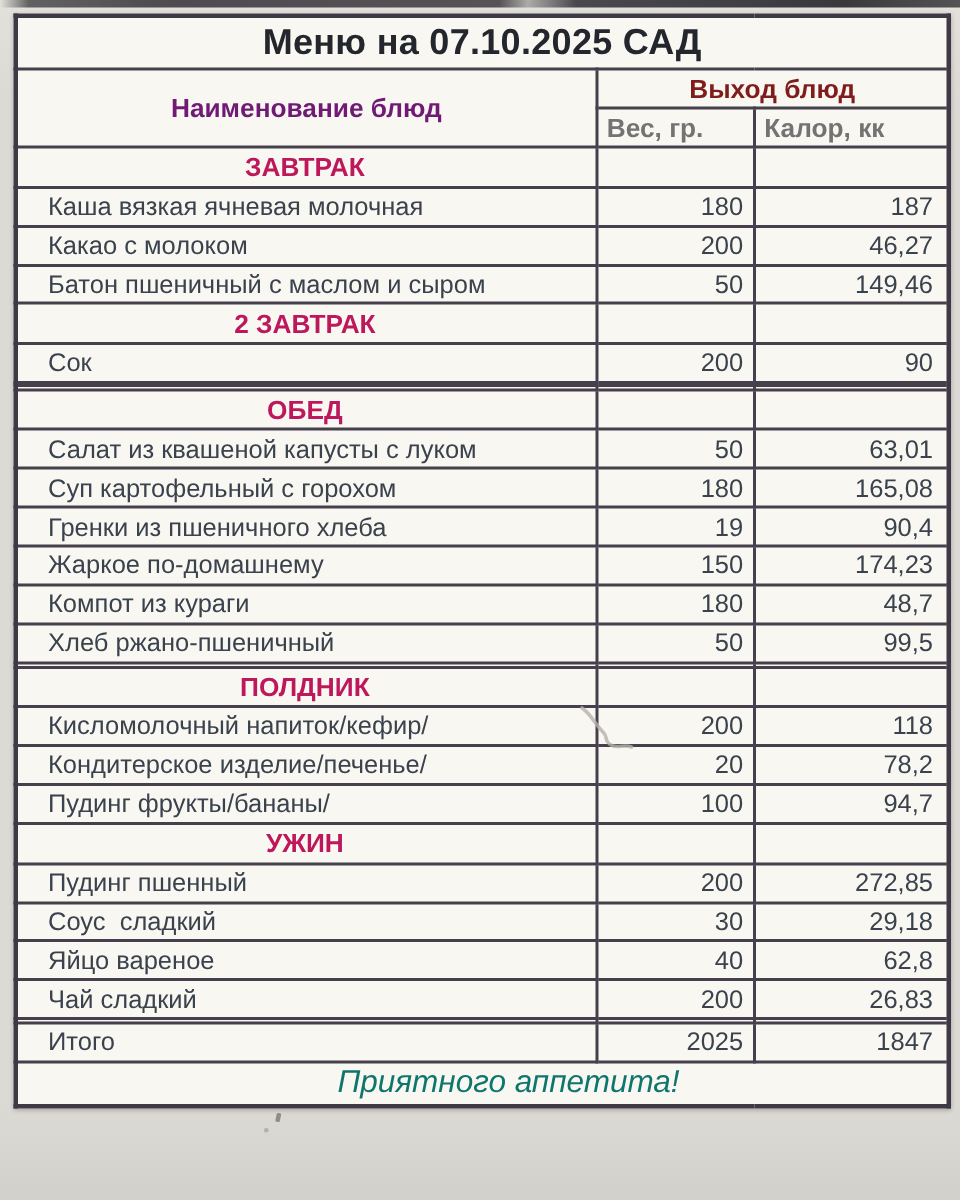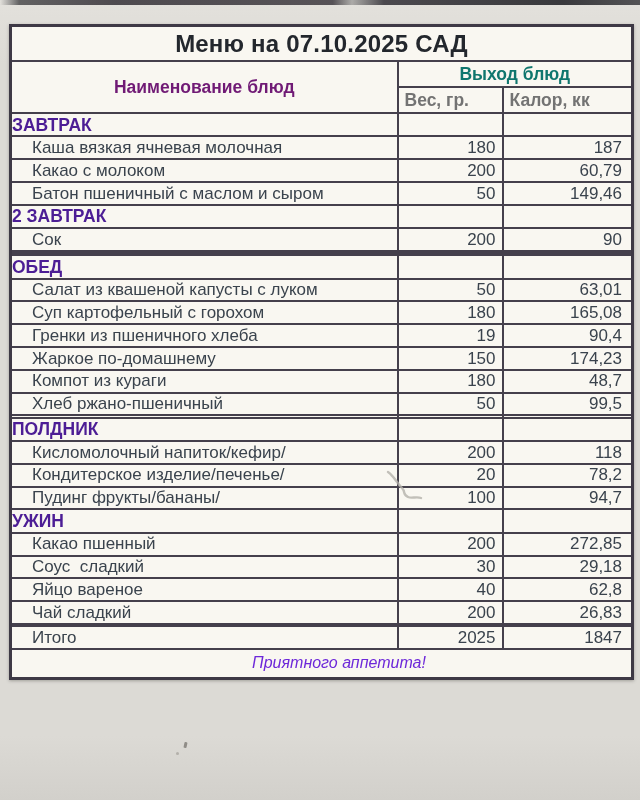--- a/index.html
+++ b/index.html
@@ -15,22 +15,22 @@
     background: linear-gradient(180deg, #e3e1dc 0%, #dcdad5 8%, #dcdad5 92%, #d2d0cb 100%);
   }
   .scan-top-streak {
     position: absolute; top: 0; left: 0; width: 640px; height: 5px;
     background: linear-gradient(90deg,
       rgba(55,55,58,0) 0%, rgba(55,55,58,.75) 3%, rgba(62,58,64,.9) 18%,
       rgba(62,58,64,.85) 52%, rgba(70,70,72,.35) 55%, rgba(58,56,62,.9) 60%,
       rgba(48,48,52,.95) 88%, rgba(48,48,52,.8) 100%);
   }
   table.menu-table {
-    position: absolute; left: 9px; top: 24px;
-    width: 622px; height: 656px;
+    position: absolute; left: 9px; top: 9px;
+    width: 622px; height: 730px;
     border-collapse: collapse;
     table-layout: fixed;
     background: #f9f7f1;
     box-shadow: 0 1px 3px rgba(90,88,84,.45);
   }
   .menu-table td, .menu-table th {
     border: 2px solid #45404c;
     padding: 0;
     color: #3a434d;
     font-size: 17px;
@@ -53,46 +53,46 @@
     text-align: center;
     font-weight: 700;
     font-size: 17.5px;
     color: #701a75;
   }
   td.output-header {
     height: 24px;
     text-align: center;
     font-weight: 700;
     font-size: 17.5px;
-    color: #0f766e;
+    color: #7f1d1d;
   }
   td.sub-header {
     height: 24px;
     text-align: left;
     padding-left: 6px;
     font-weight: 700;
     font-size: 17.5px;
     color: #737373;
   }
   td.cell-name   { text-align: left;  padding-left: 20px;  padding-right: 2px; }
   td.cell-weight { text-align: right; padding-right: 6px; }
   td.cell-kcal   { text-align: right; padding-right: 9px; }
   tr.section-row td.cell-name {
-    text-align: left;
-    font-weight: 700;
-    font-size: 17.5px;
-    color: #4c1d95;
+    text-align: center;
+    font-weight: 700;
+    font-size: 17.5px;
+    color: #be185d;
     padding-left: 0;
   }
   td.footer-cell {
     height: 27px;
     text-align: center;
     font-style: italic;
-    font-size: 16px;
-    color: #6d28d9;
+    font-size: 21px;
+    color: #0f766e;
     font-weight: 400;
     padding-left: 35px;
   }
   
   .pen-squiggle { position: absolute; left: 382px; top: 468px; pointer-events: none; }
   .pen-dot-1 {
     position: absolute; left: 184px; top: 742px; width: 3px; height: 6px;
     background: #77736e; border-radius: 1px; transform: rotate(12deg); opacity: .75;
   }
   .pen-dot-2 {
@@ -132,21 +132,21 @@
         <td class="cell-kcal"></td>
       </tr>
       <tr class="dish-row">
         <td class="cell-name">Каша вязкая ячневая молочная</td>
         <td class="cell-weight">180</td>
         <td class="cell-kcal">187</td>
       </tr>
       <tr class="dish-row">
         <td class="cell-name">Какао с молоком</td>
         <td class="cell-weight">200</td>
-        <td class="cell-kcal">60,79</td>
+        <td class="cell-kcal">46,27</td>
       </tr>
       <tr class="dish-row">
         <td class="cell-name">Батон пшеничный с маслом и сыром</td>
         <td class="cell-weight">50</td>
         <td class="cell-kcal">149,46</td>
       </tr>
       <tr class="section-row">
         <td class="cell-name">2 ЗАВТРАК</td>
         <td class="cell-weight"></td>
         <td class="cell-kcal"></td>
@@ -225,21 +225,21 @@
         <td class="cell-name">Пудинг фрукты/бананы/</td>
         <td class="cell-weight">100</td>
         <td class="cell-kcal">94,7</td>
       </tr>
       <tr class="section-row">
         <td class="cell-name">УЖИН</td>
         <td class="cell-weight"></td>
         <td class="cell-kcal"></td>
       </tr>
       <tr class="dish-row">
-        <td class="cell-name">Какао пшенный</td>
+        <td class="cell-name">Пудинг пшенный</td>
         <td class="cell-weight">200</td>
         <td class="cell-kcal">272,85</td>
       </tr>
       <tr class="dish-row">
         <td class="cell-name">Соус  сладкий</td>
         <td class="cell-weight">30</td>
         <td class="cell-kcal">29,18</td>
       </tr>
       <tr class="dish-row">
         <td class="cell-name">Яйцо вареное</td>

